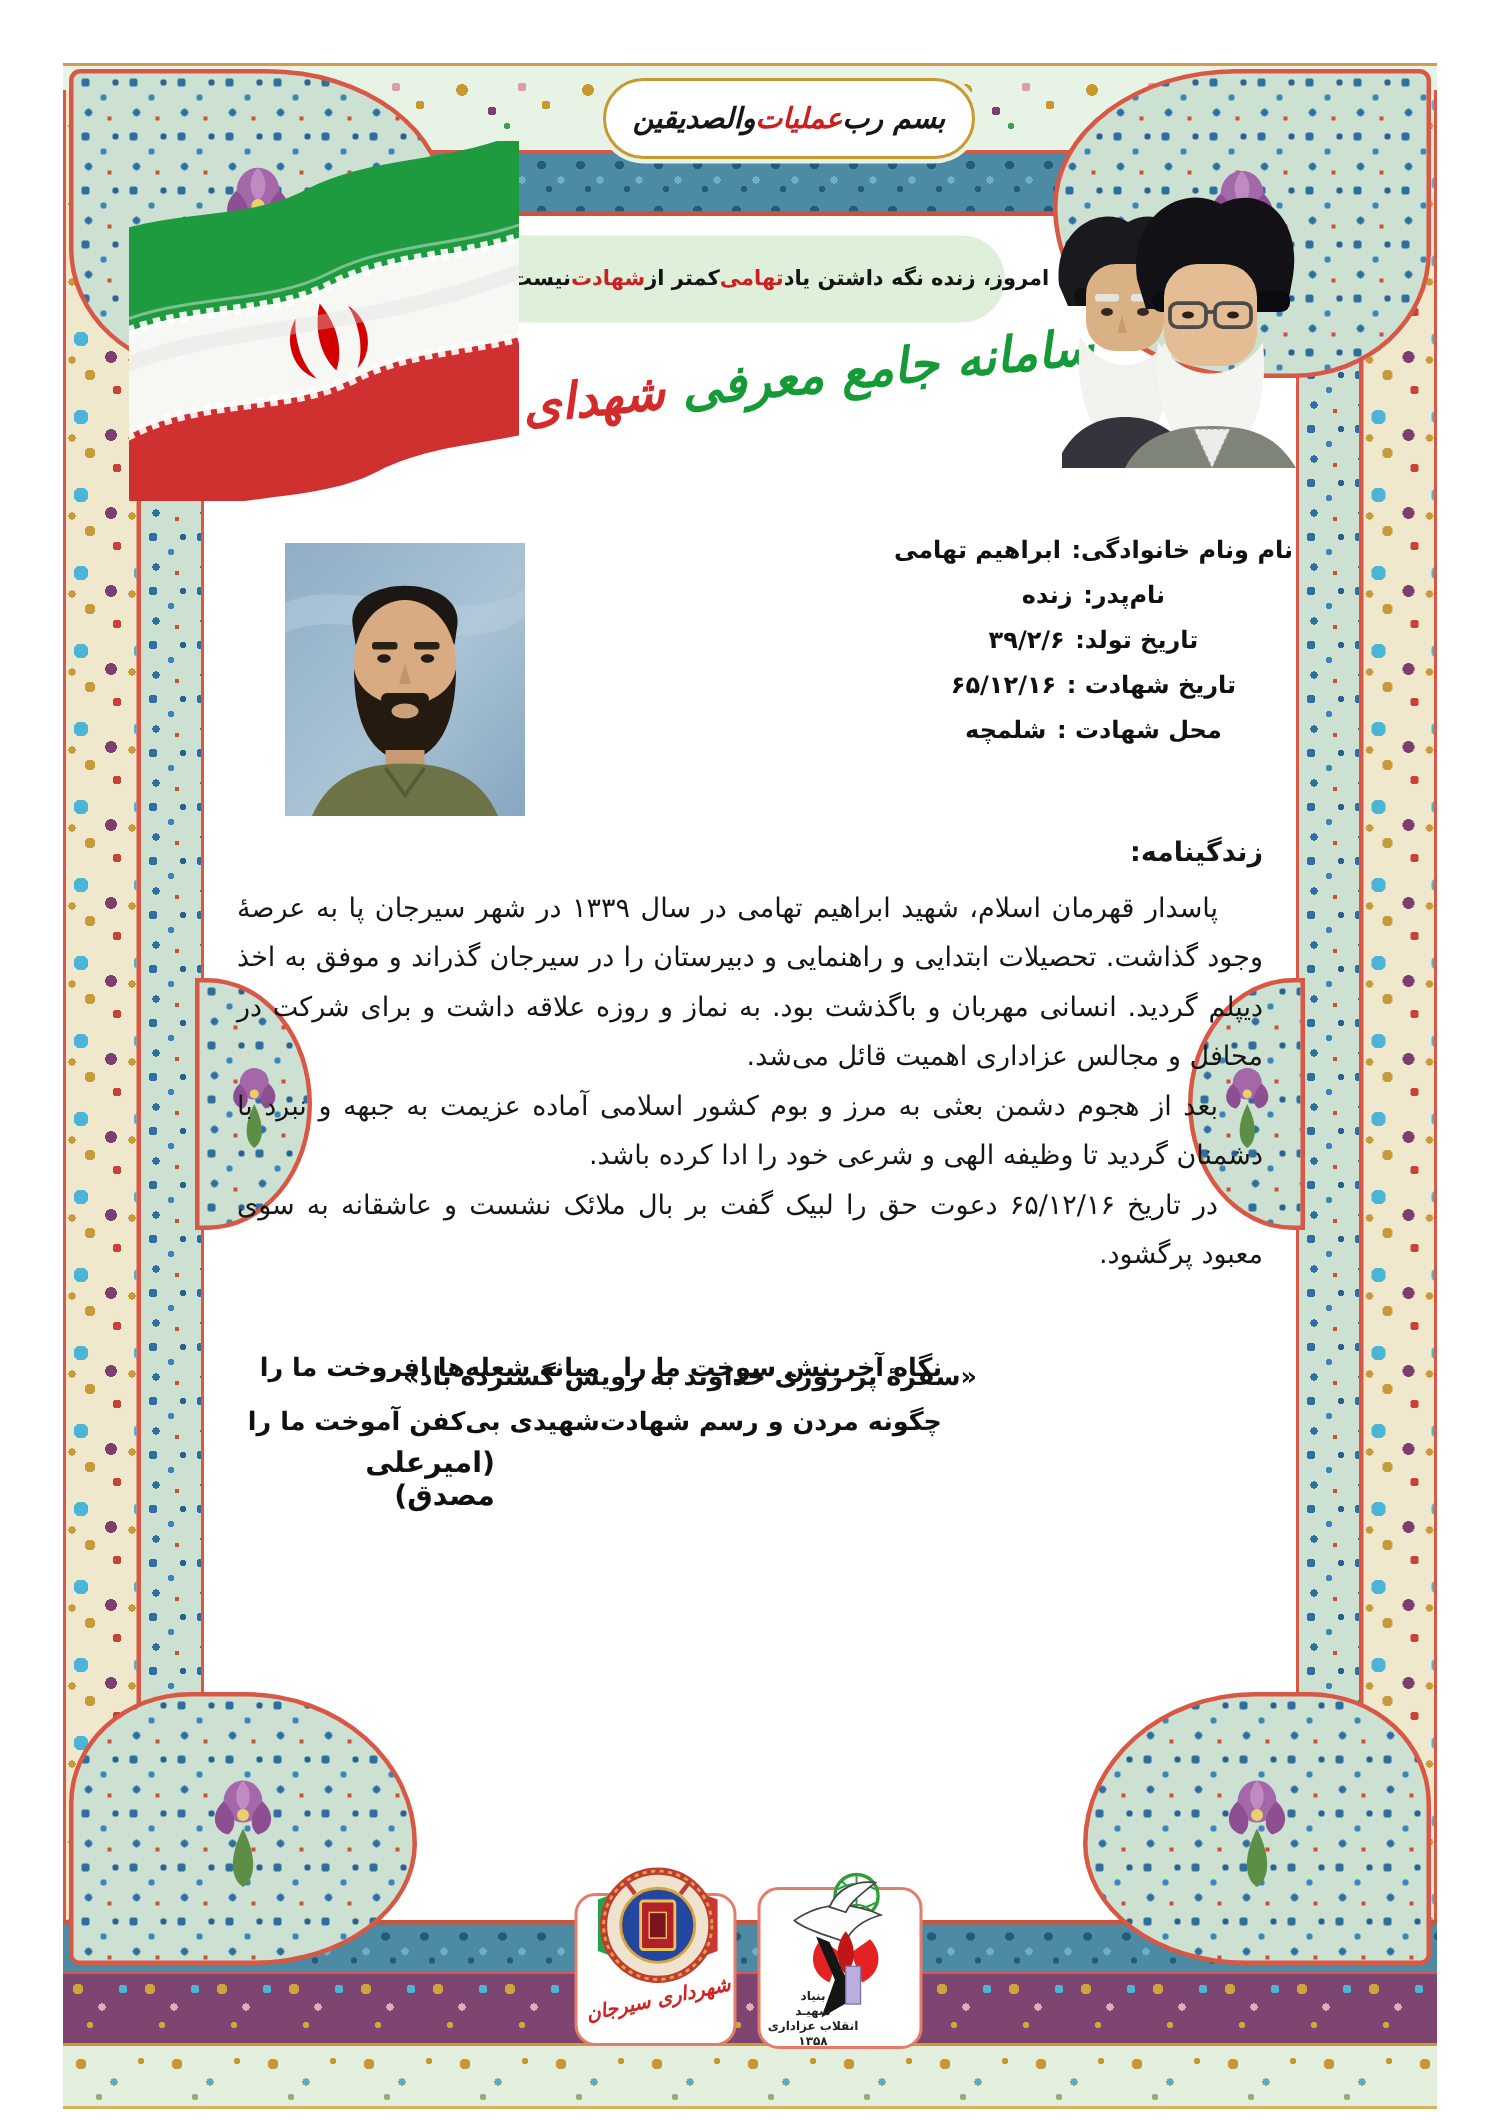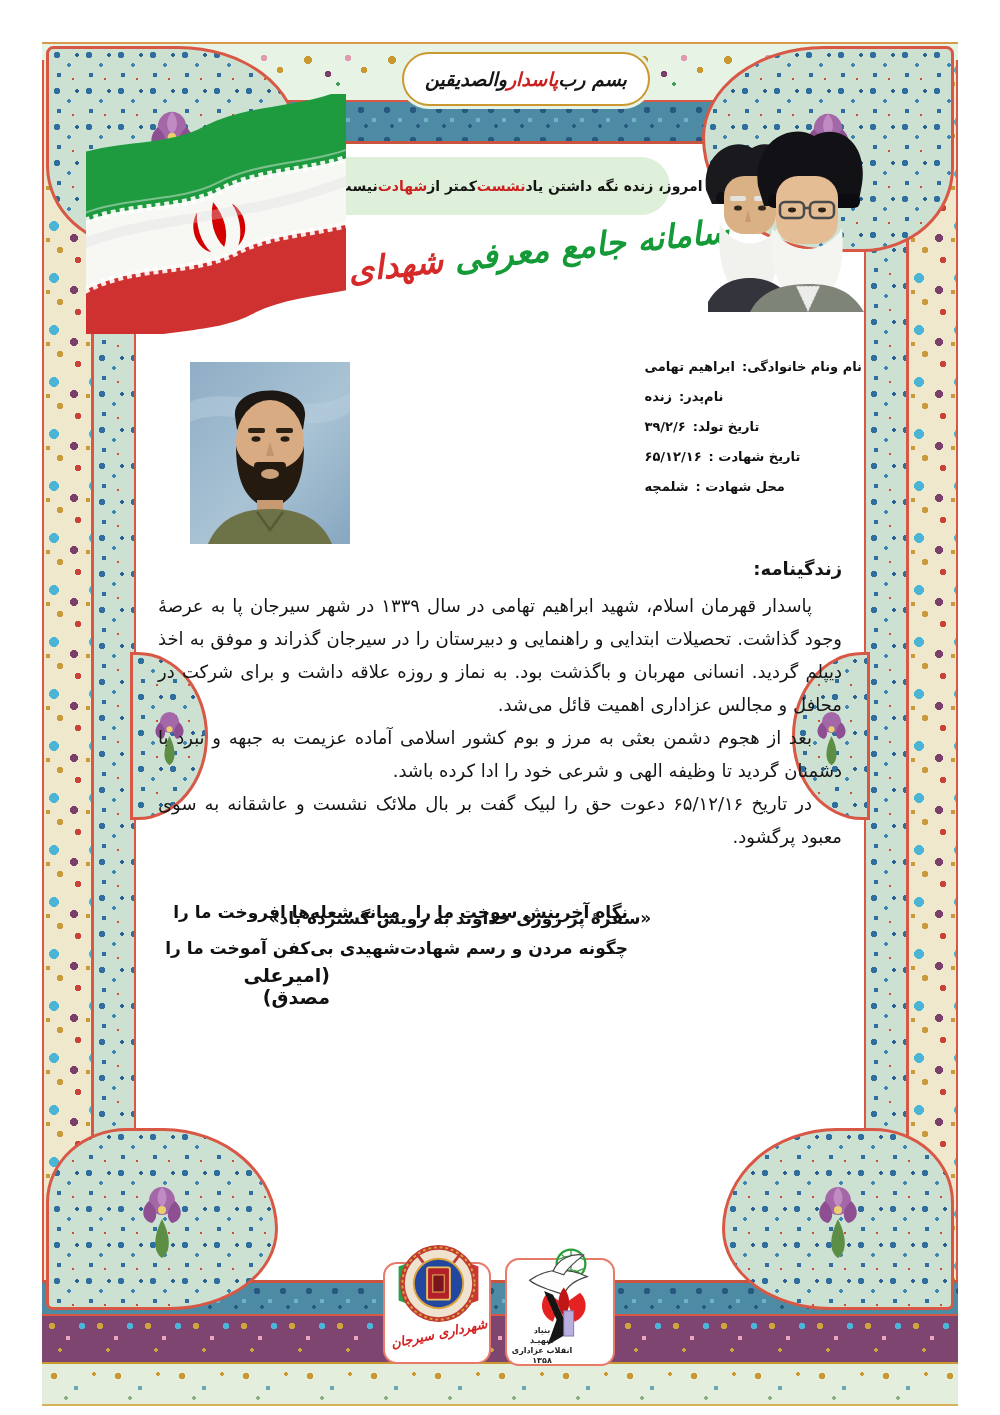--- a/index.html
+++ b/index.html
@@ -104,22 +104,22 @@
   .main-title {
     position:absolute; z-index:28; left:330px; top:232px; width:400px; text-align:center;
     font-size:33px; font-weight:800; font-style:italic; color:#149a37;
     transform:rotate(-6deg); white-space:nowrap; letter-spacing:-1px;
   }
   .main-title .red { color:#d42a2a; }
   .flag-wrap { position:absolute; z-index:30; left:86px; top:94px; }
   .leaders-wrap { position:absolute; z-index:30; left:692px; top:120px; }
   
   .photo-wrap { position:absolute; z-index:40; left:190px; top:362px; width:160px; height:184px; }
-  .details { position:absolute; z-index:40; top:352px; right:138px; text-align:left;
-             font-size:13px; line-height:30px; color:#111; }
+  .details { position:absolute; z-index:40; top:352px; right:138px; text-align:center;
+             font-size:16px; line-height:30px; color:#111; }
   .detail-row { font-weight:700; }
   .d-value { margin-right:7px; font-weight:800; }
   .bio { position:absolute; z-index:40; right:158px; top:552px; width:684px;
          font-size:18px; line-height:33px; color:#151515; text-align:justify;margin-left:17px; }
   .bio-heading { font-weight:800; font-size:18px; margin-bottom:4px; }
   .bio p { text-indent:30px; }
   .blessing { position:absolute; z-index:40; left:220px; top:860px; width:480px;
               text-align:center; font-size:17px; font-weight:700; color:#141414;margin-top:48px; }
   .poem { position:absolute; z-index:40; left:228px; top:894px; width:400px;
           display:flex; justify-content:space-between; font-size:17px; font-weight:800;
@@ -211,21 +211,21 @@
       <path d="M30 40 C 20 60 22 74 30 79 C 38 74 40 60 30 40" fill="#5c8f45"></path>
       <ellipse cx="30" cy="22" rx="13" ry="14" fill="#a468a8"></ellipse>
       <path d="M17 22 C 8 30 10 42 20 44 C 26 40 26 30 17 22" fill="#8d4f91"></path>
       <path d="M43 22 C 52 30 50 42 40 44 C 34 40 34 30 43 22" fill="#8d4f91"></path>
       <circle cx="30" cy="31" r="4" fill="#e8d06a"></circle>
     </svg>
   </div>
 
   <div class="bismillah">
     <span>بسم رب </span>
-    <span class="red">پاسدار</span>
+    <span class="red">عملیات</span>
     <span> والصدیقین</span>
   </div>
 
   <div class="flag-wrap">
     <svg viewBox="0 0 260 240" width="260" height="240">
       <g transform="rotate(-14 130 120)">
         <path d="M-25 35 C 35 15 90 45 140 32 C 190 20 240 40 295 28 L 295 94 C 240 106 190 86 140 98 C 90 110 35 82 -25 101 Z" fill="#1e9b3f"></path>
         <path d="M-25 101 C 35 82 90 110 140 98 C 190 86 240 106 295 94 L 295 158 C 240 170 190 150 140 162 C 90 174 35 146 -25 165 Z" fill="#f7f7f4"></path>
         <path d="M-25 165 C 35 146 90 174 140 162 C 190 150 240 170 295 158 L 295 222 C 240 234 190 214 140 226 C 90 238 35 210 -25 229 Z" fill="#cf3030"></path>
         <path d="M-25 101 C 35 82 90 110 140 98 C 190 86 240 106 295 94" stroke="#ffffff" stroke-width="7" fill="none" stroke-dasharray="5 4" opacity="0.9"></path>
@@ -266,21 +266,21 @@
         <ellipse cx="130" cy="90" rx="4" ry="2.4" fill="#2c2118"></ellipse>
         <path d="M80 108 C 76 150 90 182 116 190 C 142 182 154 150 150 108 C 132 136 98 136 80 108 Z" fill="#f4f4f1"></path>
         <path d="M58 192 C 68 172 88 164 116 164 C 144 164 160 172 172 192 Z" fill="#7e8578"></path>
         <path d="M104 166 L116 192 L128 166 Z" fill="#ececea" stroke="#9a9a96" stroke-width="1" stroke-dasharray="2 2"></path>
       </g>
     </svg>
   </div>
 
   <div class="quote-pill">
     <span>امروز، زنده نگه داشتن یاد </span>
-    <span class="red">نشست</span>
+    <span class="red">تهامی</span>
     <span> کمتر از </span>
     <span class="red">شهادت</span>
     <span> نیست .</span>
     <span class="quote-attr">مقام معظم رهبری</span>
   </div>
 
   <div class="main-title">
     <span>سامانه جامع معرفی </span>
     <span class="red">شهدای</span>
     <span> سیرجان</span>

